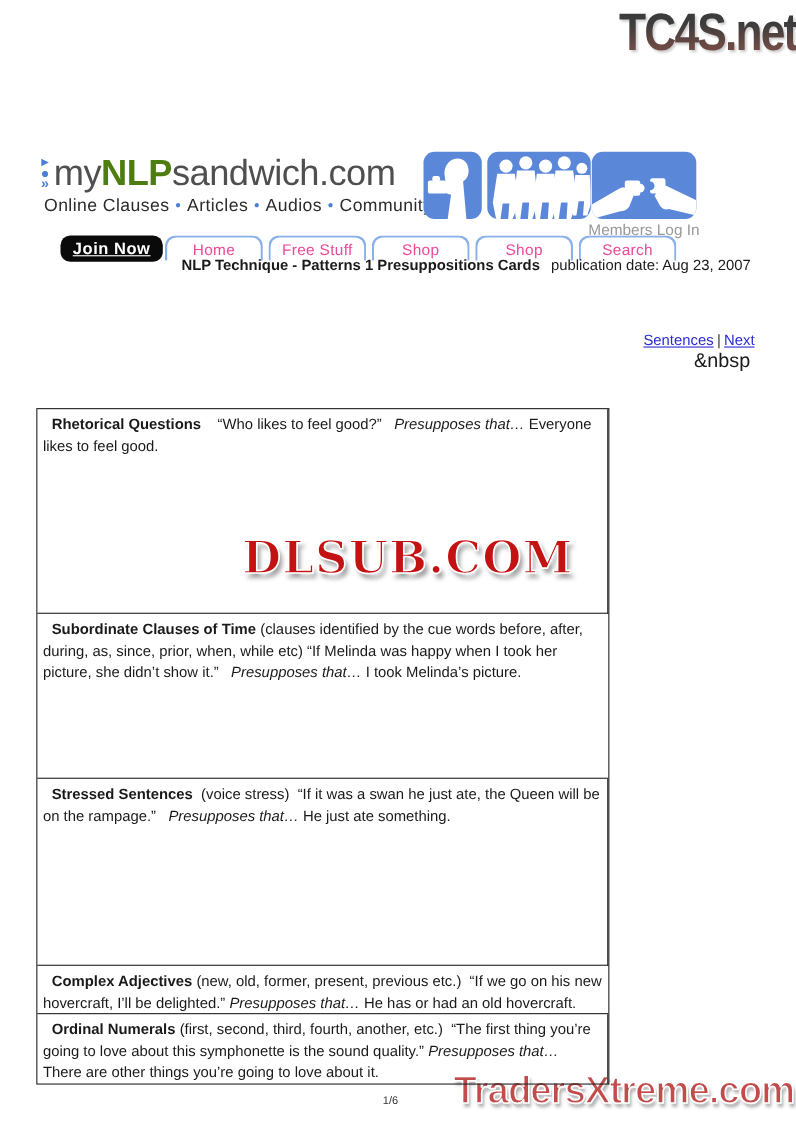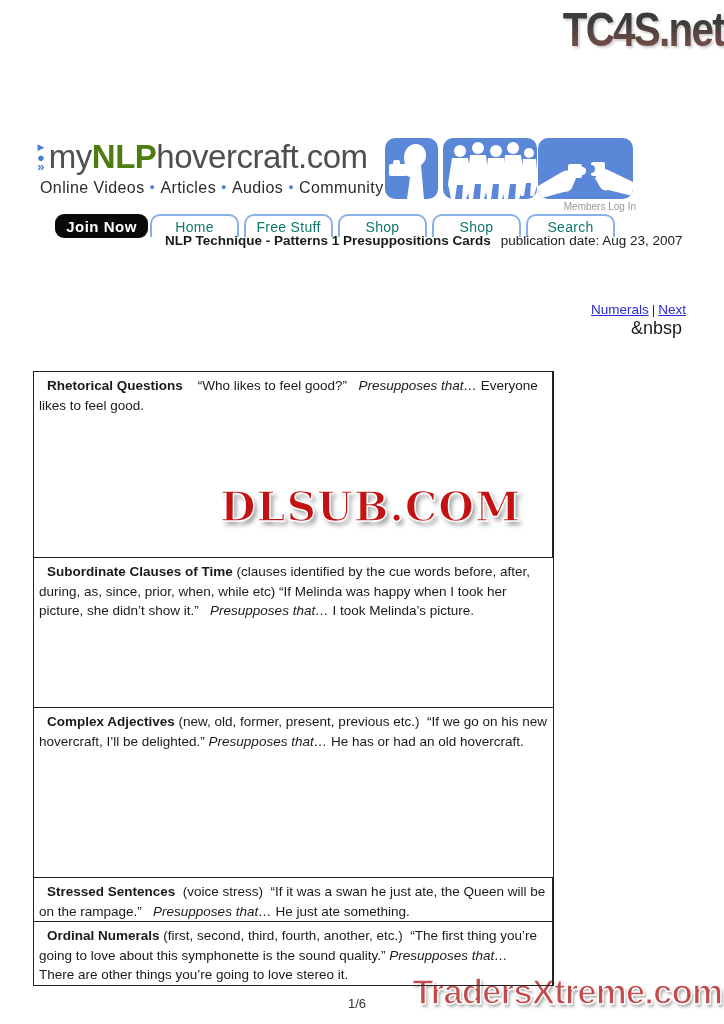--- a/index.html
+++ b/index.html
@@ -44,35 +44,35 @@
   .logo-icon .dot { font-size:13px; margin:-1px 0; }
   .logo-icon .chev { font-size:13px; font-weight:bold; margin-top:-3px; }
   .logo-text { font-size:33px; letter-spacing:-0.5px; color:#4f4f4f; white-space:nowrap; }
   .logo-text .hl { color:#4d7c0f; font-weight:bold; }
   .tagline { position:absolute; left:40px; top:179px; font-size:16px; color:#2b2b2b; letter-spacing:0.4px; white-space:nowrap; }
   .tagline .sep { color:#4a7fd4; font-size:9px; vertical-align:3px; margin:0 5px; }
 
   
   .tile { position:absolute; top:138px; height:61px; background:#5b87d8; border-radius:10px; overflow:hidden; }
   .tile svg { width:100%; height:100%; display:block; }
-  .members { position:absolute; right:88px; top:201px; font-size:10px; color:#999999; }
+  .members { position:absolute; right:88px; top:201px; font-size:14px; color:#999999; }
 
   
   .join-btn {
     position:absolute; left:55px; top:214px; width:93px; height:24px;
     background:#0a0a0a; border-radius:9px; color:#ffffff;
     font-size:15px; font-weight:bold; letter-spacing:0.5px;
-    display:flex; align-items:center; justify-content:center; cursor:pointer;
+    display:flex; align-items:center; justify-content:center; cursor:pointer;text-decoration:underline;
   }
   .nav-tabs { position:absolute; left:150px; top:214px; display:flex; }
   .tab {
     width:89px; height:23px; margin-right:5px;
     border:2px solid #8ab0e8; border-bottom:none;
     border-radius:10px 10px 0 0; background:#ffffff;
-    font-size:14px; color:#0f766e; letter-spacing:0.3px;
+    font-size:14px; color:#ec4899; letter-spacing:0.3px;
     display:flex; align-items:center; justify-content:center; cursor:pointer;
   }
 
   
   .page-title { position:absolute; left:165px; top:233px; font-size:13.5px; white-space:nowrap; }
   .page-title .t-main { font-weight:bold; }
   .page-title .t-pub { font-weight:normal; margin-left:10px; }
 
   
   .pager { position:absolute; right:38px; top:302px; font-size:13.5px; white-space:nowrap; }
@@ -89,38 +89,38 @@
   .cell {
     font-size:13.5px; line-height:19.5px; color:#1a1a1a;
     padding:4px 6px 0 5px; text-indent:8px; overflow:hidden;
   }
   .cell.cr { border-right:1.5px solid #222222; }
   .cell.cb { border-bottom:1.5px solid #222222; }
   .cell .ct { font-weight:bold; }
   .cell .it { font-style:italic; }
 
   
-  .page-num { position:absolute; left:348px; top:996px; font-size:13px; color:#333333; }
+  .page-num { position:absolute; left:348px; top:996px; font-size:10px; color:#333333; }
 </style>
 </head>
 <body>
 
 <div class="wm-top">TC4S.net</div>
 <div class="wm-center">DLSUB.COM</div>
 <div class="wm-bottom">TradersXtreme.com</div>
 
 <div class="logo-row">
   <div class="logo-icon">
     <span class="tri">▶</span>
     <span class="dot">●</span>
     <span class="chev">»</span>
   </div>
-  <div class="logo-text"><span>my</span><span class="hl">NLP</span><span>hovercraft.com</span></div>
+  <div class="logo-text"><span>my</span><span class="hl">NLP</span><span>sandwich.com</span></div>
 </div>
-<div class="tagline"><span>Online Videos</span><span class="sep">●</span><span>Articles</span><span class="sep">●</span><span>Audios</span><span class="sep">●</span><span>Community</span></div>
+<div class="tagline"><span>Online Clauses</span><span class="sep">●</span><span>Articles</span><span class="sep">●</span><span>Audios</span><span class="sep">●</span><span>Community</span></div>
 
 <div class="tile" style="left:385px; width:53px;">
   <svg viewBox="0 0 53 61">
     <path fill="#ffffff" d="M31 6c6 0 10 5 10 11 0 5-2 8-5 10l3 34H22l3-22c-9-2-14-7-14-12h9l-1-7c0-8 5-14 12-14z"></path>
     <rect x="4" y="26" width="17" height="12" rx="2" fill="#ffffff"></rect>
     <rect x="8" y="22" width="7" height="5" rx="2" fill="#ffffff"></rect>
   </svg>
 </div>
 <div class="tile" style="left:443px; width:94px;">
   <svg viewBox="0 0 94 61">
@@ -159,25 +159,25 @@
     <div class="tab">Shop</div>
     <div class="tab">Shop</div>
     <div class="tab">Search</div>
   </div>
 
 <div class="page-title">
   <span class="t-main">NLP Technique - Patterns 1 Presuppositions Cards</span><span class="t-pub">publication date: Aug 23, 2007</span>
 </div>
 
 <div class="pager">
-  <a>Numerals</a><span class="psep">|</span><a>Next</a>
+  <a>Sentences</a><span class="psep">|</span><a>Next</a>
 </div>
 <div class="nbsp-txt">&amp;nbsp</div>
 
 <div class="cards">
   <div class="cell cr cb"><span class="ct">Rhetorical Questions</span><span>&nbsp;&nbsp;&nbsp;&nbsp;“Who likes to feel good?”&nbsp;&nbsp; </span><span class="it">Presupposes that…</span><span> Everyone likes to feel good.</span></div>
   <div class="cell cb"><span class="ct">Subordinate Clauses of Time</span><span>&nbsp;(clauses identified by the cue words before, after, during, as, since, prior, when, while etc) “If Melinda was happy when I took her picture, she didn’t show it.”&nbsp;&nbsp; </span><span class="it">Presupposes that…</span><span> I took Melinda’s picture.</span></div>
+  <div class="cell cr cb"><span class="ct">Stressed Sentences</span><span>&nbsp;&nbsp;(voice stress)&nbsp;&nbsp;“If it was a swan he just ate, the Queen will be on the rampage.”&nbsp;&nbsp; </span><span class="it">Presupposes that…</span><span> He just ate something.</span></div>
   <div class="cell cb"><span class="ct">Complex Adjectives</span><span>&nbsp;(new, old, former, present, previous etc.)&nbsp;&nbsp;“If we go on his new hovercraft, I’ll be delighted.” </span><span class="it">Presupposes that…</span><span> He has or had an old hovercraft.</span></div>
-  <div class="cell cr cb"><span class="ct">Stressed Sentences</span><span>&nbsp;&nbsp;(voice stress)&nbsp;&nbsp;“If it was a swan he just ate, the Queen will be on the rampage.”&nbsp;&nbsp; </span><span class="it">Presupposes that…</span><span> He just ate something.</span></div>
-  <div class="cell cr"><span class="ct">Ordinal Numerals</span><span>&nbsp;(first, second, third, fourth, another, etc.)&nbsp;&nbsp;“The first thing you’re going to love about this symphonette is the sound quality.” </span><span class="it">Presupposes that…</span><span> There are other things you’re going to love stereo it.</span></div>
+  <div class="cell cr"><span class="ct">Ordinal Numerals</span><span>&nbsp;(first, second, third, fourth, another, etc.)&nbsp;&nbsp;“The first thing you’re going to love about this symphonette is the sound quality.” </span><span class="it">Presupposes that…</span><span> There are other things you’re going to love about it.</span></div>
 </div>
 
 <div class="page-num">1/6</div>
 
 </body></html>

